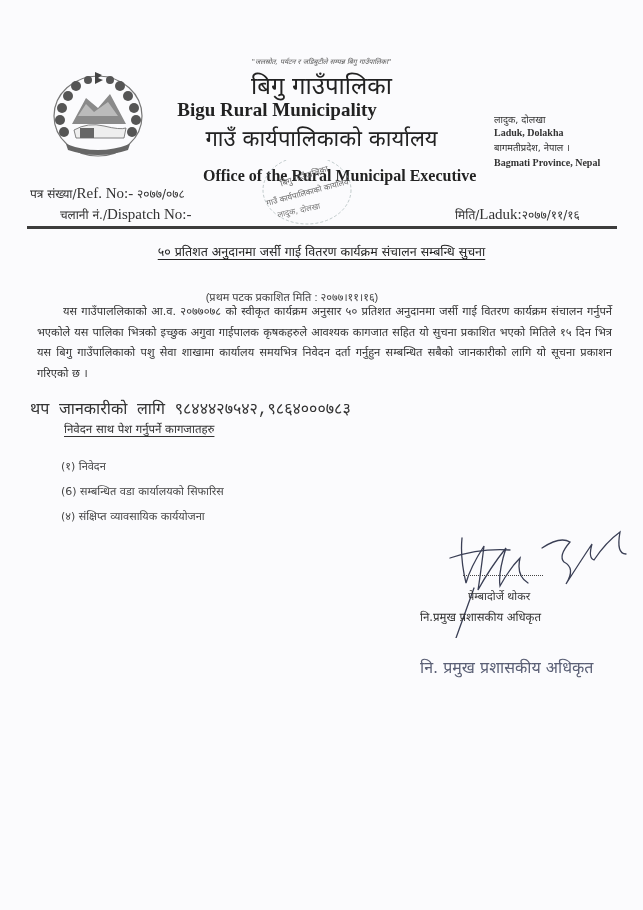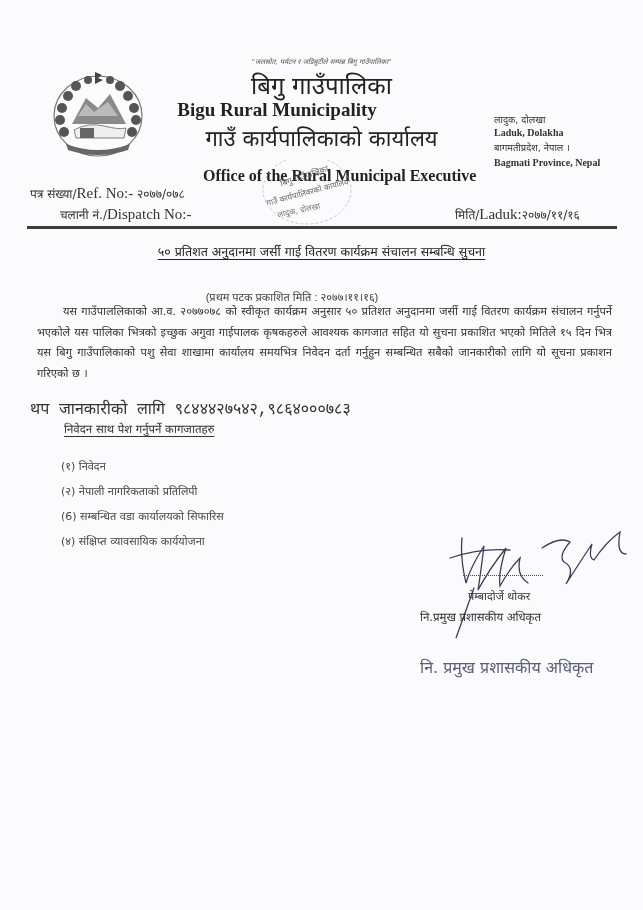--- a/index.html
+++ b/index.html
@@ -115,21 +115,20 @@
 
   <div class="abs subject"><span>५० प्रतिशत अनुदानमा जर्सी गाई वितरण कार्यक्रम संचालन सम्बन्धि सुचना</span></div>
   <div class="abs published">(प्रथम पटक प्रकाशित मिति : २०७७।११।१६)</div>
   <div class="abs body-text">यस गाउँपाललिकाको आ.व. २०७७०७८ को स्वीकृत कार्यक्रम अनुसार ५० प्रतिशत अनुदानमा जर्सी गाई वितरण कार्यक्रम संचालन गर्नुपर्ने भएकोले यस पालिका भित्रको इच्छुक अगुवा  गाईपालक कृषकहरुले आवश्यक कागजात सहित यो सुचना प्रकाशित भएको मितिले १५ दिन भित्र यस बिगु गाउँपालिकाको पशु सेवा शाखामा कार्यालय समयभित्र निवेदन दर्ता गर्नुहुन सम्बन्धित सबैको जानकारीको लागि यो सूचना प्रकाशन गरिएको छ ।</div>
 
   <div class="abs contact">थप जानकारीको लागि ९८४४४२७५४२,९८६४०००७८३</div>
   <div class="abs docs-heading">निवेदन साथ पेश गर्नुपर्ने कागजातहरु</div>
 
   <ul class="abs doc-list">
     <li>(१) निवेदन</li>
-    <li>(२) नेपाली नागरिकताको प्रतिलिपी</li>
     <li>(6) सम्बन्धित वडा कार्यालयको सिफारिस</li>
     <li>(४) संक्षिप्त व्यावसायिक कार्ययोजना</li>
   </ul>
 
   <svg class="abs signature" viewBox="0 0 200 110">
     <g fill="none" stroke="#3a3f55" stroke-width="1.3" stroke-linecap="round">
       <path d="M22 10 Q20 30 26 55 Q30 40 44 18 Q40 50 38 62 Q50 40 66 20 Q58 45 60 58 Q70 40 80 30 Q76 48 88 55"></path>
       <path d="M10 30 Q40 20 70 22"></path>
       <path d="M102 20 Q120 8 130 14 Q118 28 124 34 Q136 40 126 56 Q140 34 152 16 Q148 30 154 32 Q166 14 180 4 Q176 26 186 26"></path>
       <path d="M34 60 L16 110"></path>

